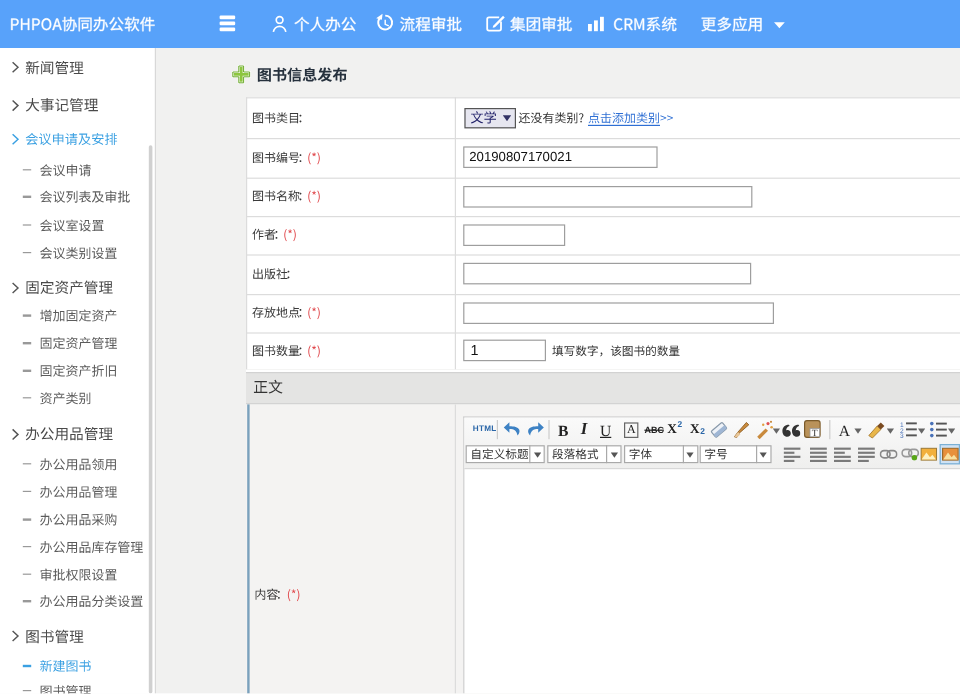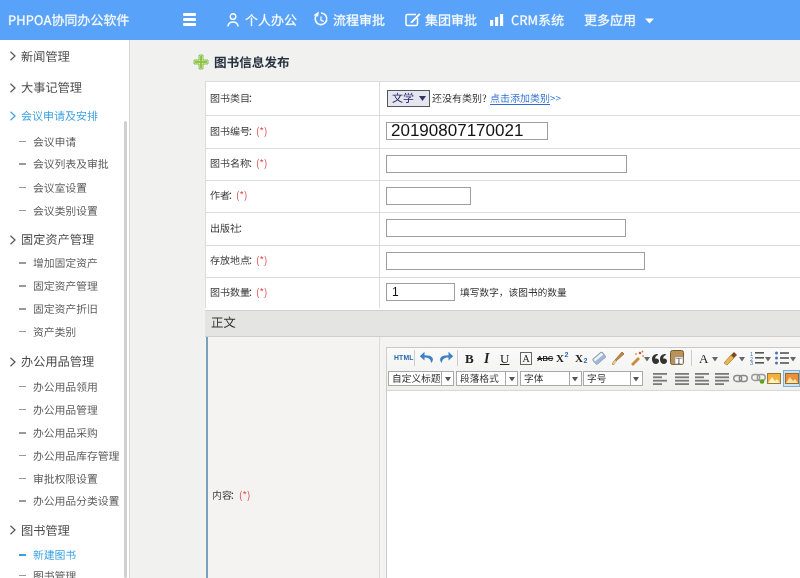--- a/index.html
+++ b/index.html
@@ -602,21 +602,21 @@
         <use href="#g100" x="200"></use>
         <use href="#g53" x="300"></use>
         <use href="#g46" x="400"></use>
         <use href="#g47" x="500"></use>
         <use href="#g101" x="600"></use>
         <use href="#g101" x="656"></use>
       </g>
     </svg>
     <div style="position:absolute;left:490px;top:104px;width:60px;height:1px;background:#2e6fd4;"></div>
     <div style="position:absolute;left:386px;top:122px;width:162px;height:18px;background:#fff;border:1px solid #9e9e9e;box-sizing:border-box;"></div>
-    <div style="position:absolute;left:391px;top:122px;font-family:'Liberation Sans', sans-serif;font-size:17px;color:#111;font-weight:normal;line-height:18px;white-space:nowrap;">20190807170021</div>
+    <div style="position:absolute;left:391px;top:122px;font-family:'Liberation Sans', sans-serif;font-size:11px;color:#111;font-weight:normal;line-height:18px;white-space:nowrap;">20190807170021</div>
     <div style="position:absolute;left:386px;top:154.5px;width:241px;height:18px;background:#fff;border:1px solid #9e9e9e;box-sizing:border-box;"></div>
     <div style="position:absolute;left:386px;top:186.5px;width:85px;height:18px;background:#fff;border:1px solid #9e9e9e;box-sizing:border-box;"></div>
     <div style="position:absolute;left:386px;top:219px;width:240px;height:18px;background:#fff;border:1px solid #9e9e9e;box-sizing:border-box;"></div>
     <div style="position:absolute;left:386px;top:251.5px;width:259px;height:18px;background:#fff;border:1px solid #9e9e9e;box-sizing:border-box;"></div>
     <div style="position:absolute;left:386px;top:283px;width:69px;height:18px;background:#fff;border:1px solid #9e9e9e;box-sizing:border-box;"></div>
     <div style="position:absolute;left:392px;top:283px;font-family:'Liberation Sans', sans-serif;font-size:12px;color:#111;font-weight:normal;line-height:18px;white-space:nowrap;">1</div>
     <svg style="position:absolute;left:460.0px;top:285.7px;overflow:visible" width="109" height="14">
       <g transform="translate(0,10) scale(0.0970,-0.0970)" fill="#333">
         <use href="#g102" x="0"></use>
         <use href="#g103" x="100"></use>

